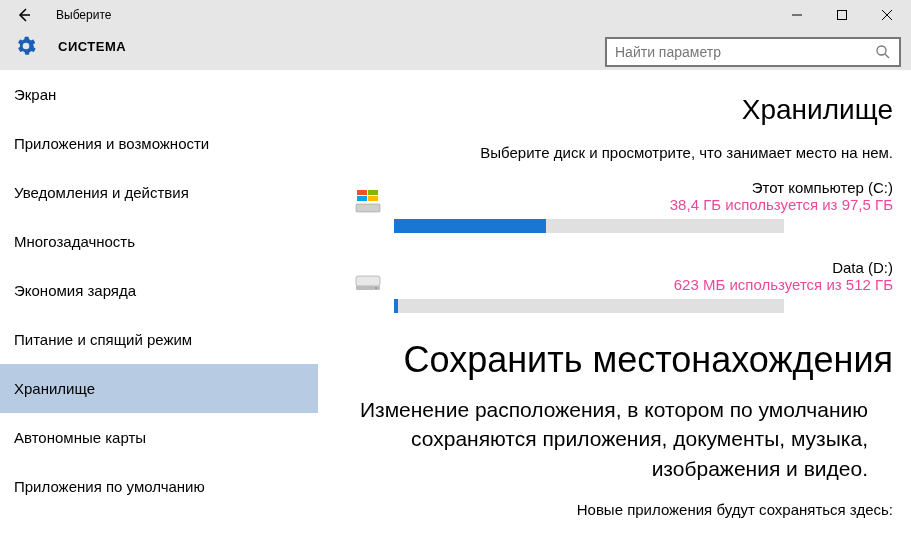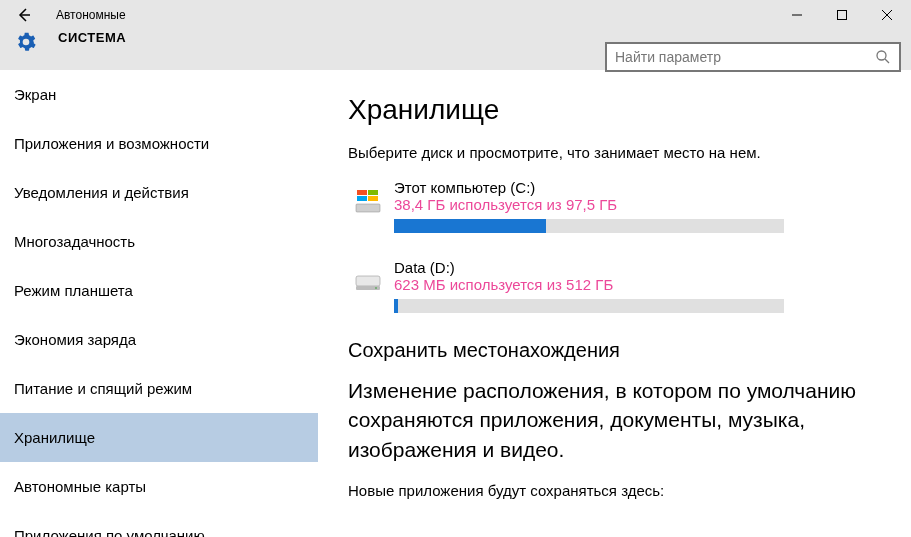--- a/index.html
+++ b/index.html
@@ -2,55 +2,55 @@
 <html><head>
 <meta charset="utf-8">
 <style>
   * { box-sizing: border-box; margin: 0; padding: 0; font-family: "Segoe UI", Arial, sans-serif; }
   body { width: 911px; height: 537px; background: #fff; overflow: hidden; position: relative; }
   .titlebar { height: 30px; background: #e6e6e6; display: flex; align-items: center; padding: 0 2px 0 10px; }
   .back-btn { width: 28px; height: 28px; border: 1px solid transparent; display:flex; align-items:center; justify-content:center; cursor:pointer; }
   .title { margin-left: 18px; font-size: 12px; color: #000; }
   .win-controls { margin-left: auto; display: flex; }
   .win-btn { width: 45px; height: 30px; display:flex; align-items:center; justify-content:center; cursor:pointer; }
-  .header { height: 40px; background: #e6e6e6; display:flex; padding: 0 10px 8px 10px; border-bottom: 0; }
+  .header { height: 40px; background: #e6e6e6; display:flex; align-items:center; padding: 0 10px 8px 10px; border-bottom: 0; }
   .gear { width:24px; height:24px; display:flex; align-items:center; justify-content:center; margin-left: 4px;}
   .section-title { margin-left: 20px; font-size: 13px; font-weight:600; letter-spacing: 0.5px; }
   .search-box { margin-left: auto; width: 296px; height: 30px; border: 2px solid #777; background:#fff; display:flex; align-items:center; padding: 0 8px; margin-top: 12px; }
   .search-box input { flex:1; border:none; outline:none; font-size:14px; color:#000; background:transparent; }
   .search-box input::placeholder { color:#777; }
-  .body { display:flex; height: calc(537px - 70px); }
+  .body { display:flex; height: calc(537px - 70px); text-align: right; }
   .sidebar { width: 318px; background:#fff; overflow:hidden; }
   .sidebar-item { height: 49px; display:flex; align-items:center; padding-left: 14px; font-size:15px; color:#000; cursor:pointer; }
   .sidebar-item.selected { background:#b7cce3; }
   .main { flex:1; padding: 0 18px 0 30px; overflow:hidden; }
   .h1 { font-size: 28px; font-weight: 300; color:#000; margin-top: 24px; margin-bottom: 18px; }
   .desc { font-size: 15px; color:#000; margin-bottom: 18px; }
   .drive { display:flex; margin-bottom: 6px; cursor:pointer; align-items:flex-start; }
   .drive-icon { width: 40px; height: 40px; display:flex; align-items:center; justify-content:center; margin-right: 6px; margin-top:2px; flex-shrink:0; }
   .drive-info { flex:1; }
   .drive-name { font-size: 15px; color:#000; }
   .drive-usage { font-size: 15px; color:#ec4899; }
   .drive-bar { margin-top: 6px; height: 14px; background:#e0e0e0; position:relative; width: 390px; }
   .drive-bar-fill { height:100%; background:#1976d2; }
   .drive-block { margin-bottom: 26px; }
-  .h2 { font-size: 20px; font-weight:300; margin-top: 2px; margin-bottom: 14px; }
+  .h2 { font-size: 36px; font-weight:300; margin-top: 2px; margin-bottom: 14px; }
   .para { font-size: 21px; color:#000; margin-bottom: 18px; max-width: 520px; line-height: 1.4;}
 </style>
 </head>
 <body>
 
 <div class="titlebar">
   <div class="back-btn">
     <svg width="16" height="16" viewBox="0 0 16 16">
         <path d="M10 2 L4 8 L10 14" stroke="#000" stroke-width="1.5" fill="none"></path>
         <path d="M4 8 H14" stroke="#000" stroke-width="1.5"></path>
       </svg>
   </div>
-  <div class="title">Автономные</div>
+  <div class="title">Выберите</div>
   <div class="win-controls">
     <div class="win-btn">
         <svg width="10" height="10">
           <line x1="0" y1="5" x2="10" y2="5" stroke="#000" stroke-width="1"></line>
         </svg>
       </div>
     <div class="win-btn">
         <svg width="10" height="10">
           <rect x="0.5" y="0.5" width="9" height="9" stroke="#000" fill="none" stroke-width="1"></rect>
         </svg>
@@ -86,23 +86,20 @@
         <span>Экран</span>
       </div>
       <div class="sidebar-item">
         <span>Приложения и возможности</span>
       </div>
       <div class="sidebar-item">
         <span>Уведомления и действия</span>
       </div>
       <div class="sidebar-item">
         <span>Многозадачность</span>
-      </div>
-      <div class="sidebar-item">
-        <span>Режим планшета</span>
       </div>
       <div class="sidebar-item">
         <span>Экономия заряда</span>
       </div>
       <div class="sidebar-item">
         <span>Питание и спящий режим</span>
       </div>
       <div class="sidebar-item selected">
         <span>Хранилище</span>
       </div>

